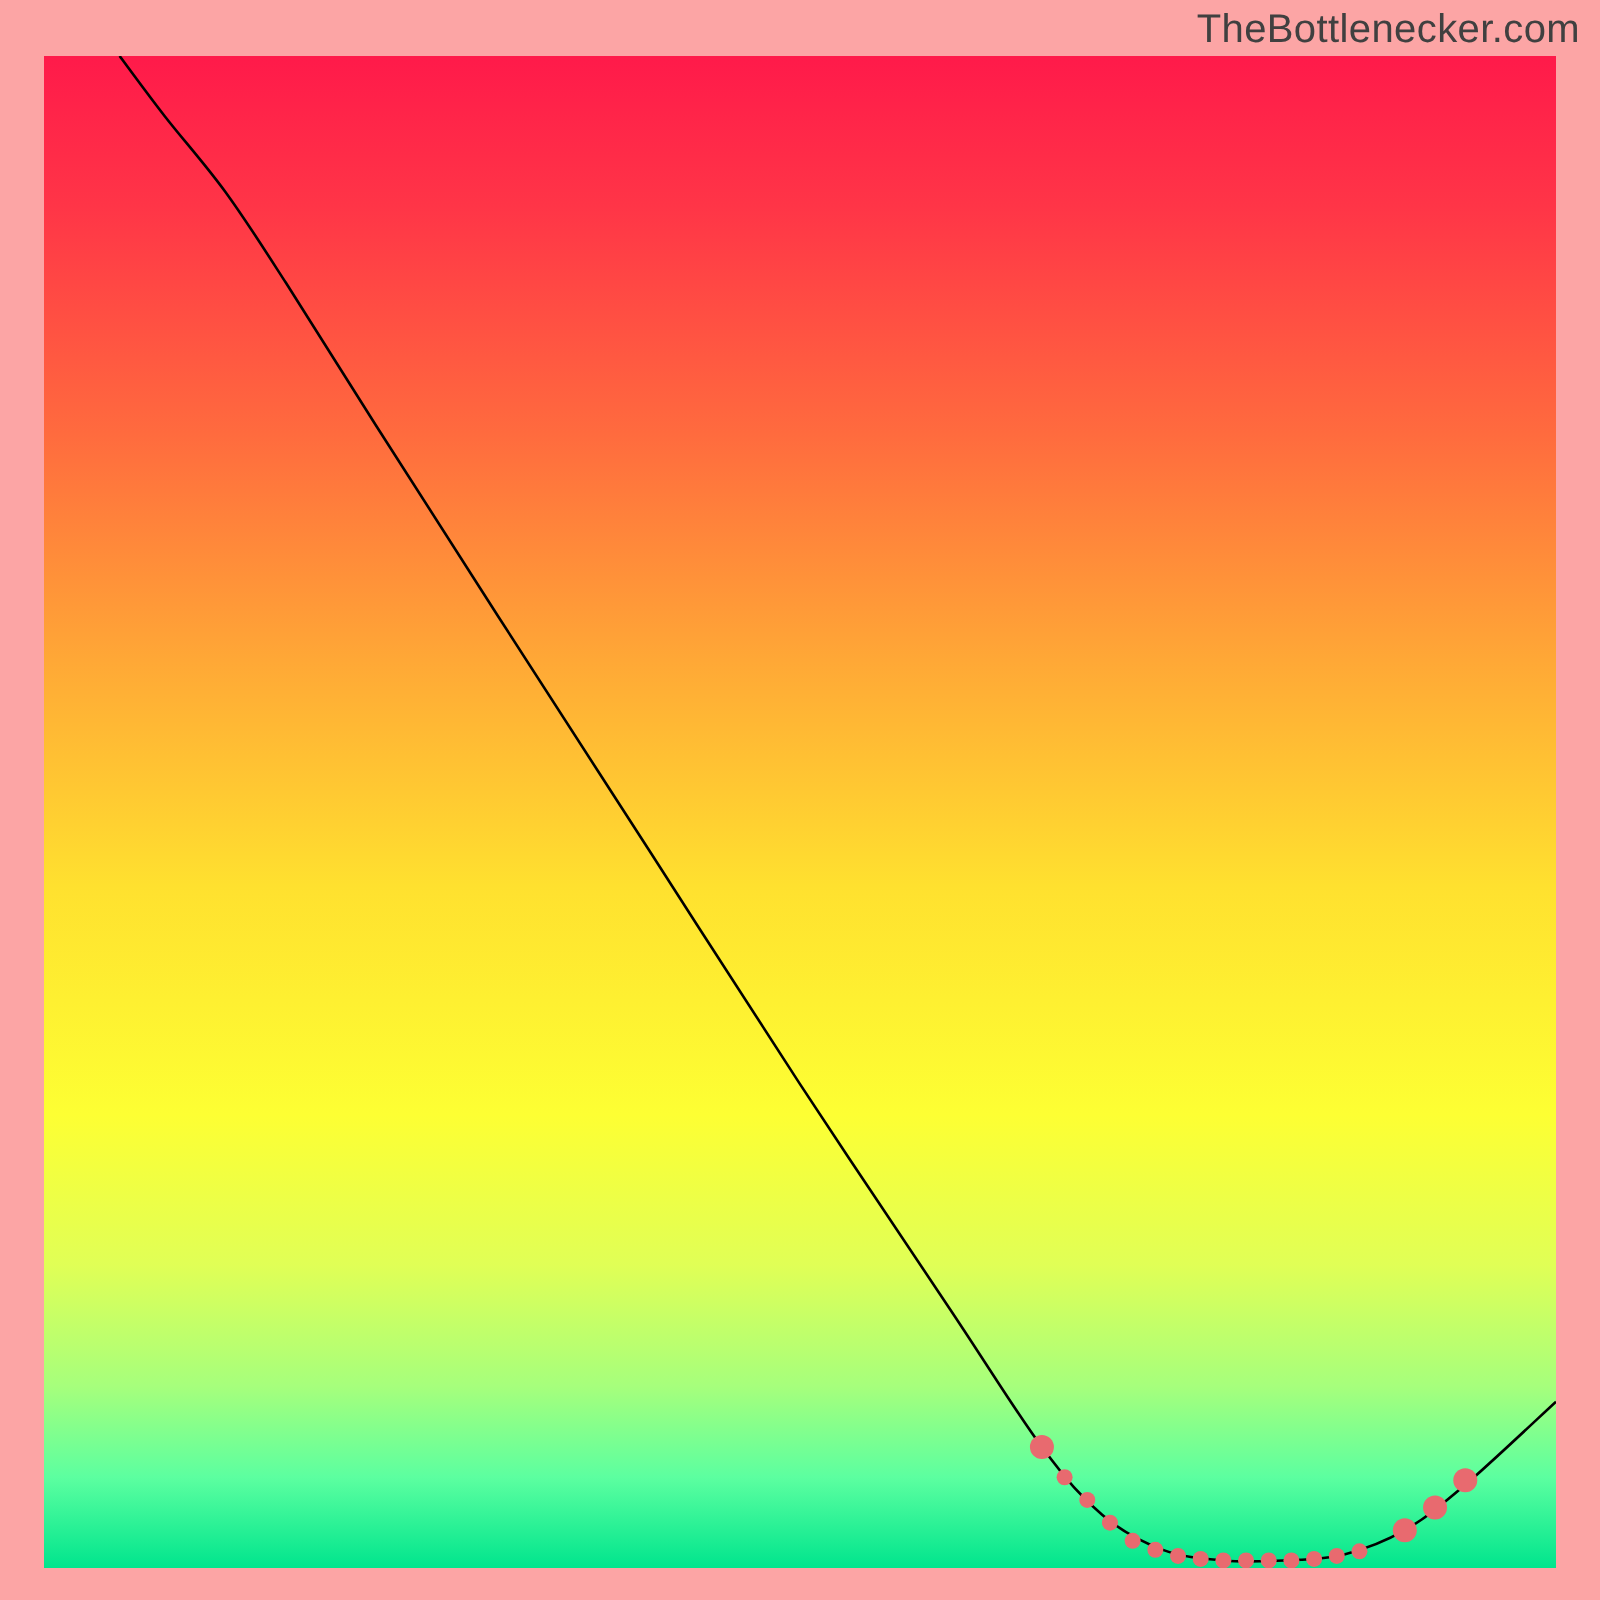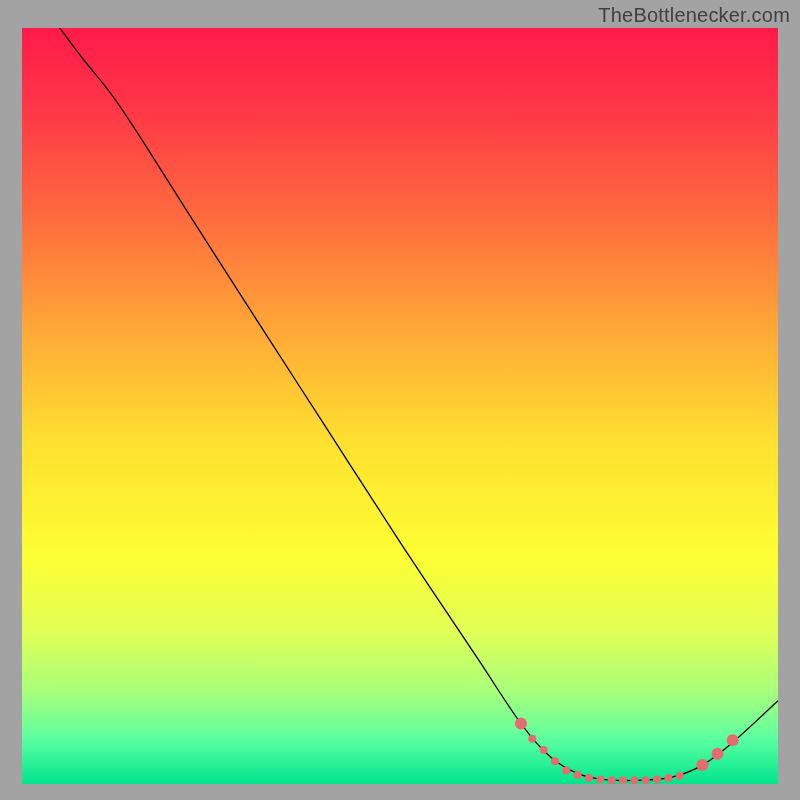--- a/index.html
+++ b/index.html
@@ -7,21 +7,21 @@
     padding: 0;
     background: #000;
     width: 800px;
     height: 800px;
     overflow: hidden;
     font-family: Arial, Helvetica, sans-serif;
   }
   .outer {
     width: 800px;
     height: 800px;
-    background: #a3a3a3;
+    background: #fca5a5;
     position: relative;
   }
   .watermark {
     position: absolute;
     top: 4px;
     right: 10px;
     color: #404040;
     font-size: 20px;
     font-weight: 500;
     letter-spacing: 0.2px;

